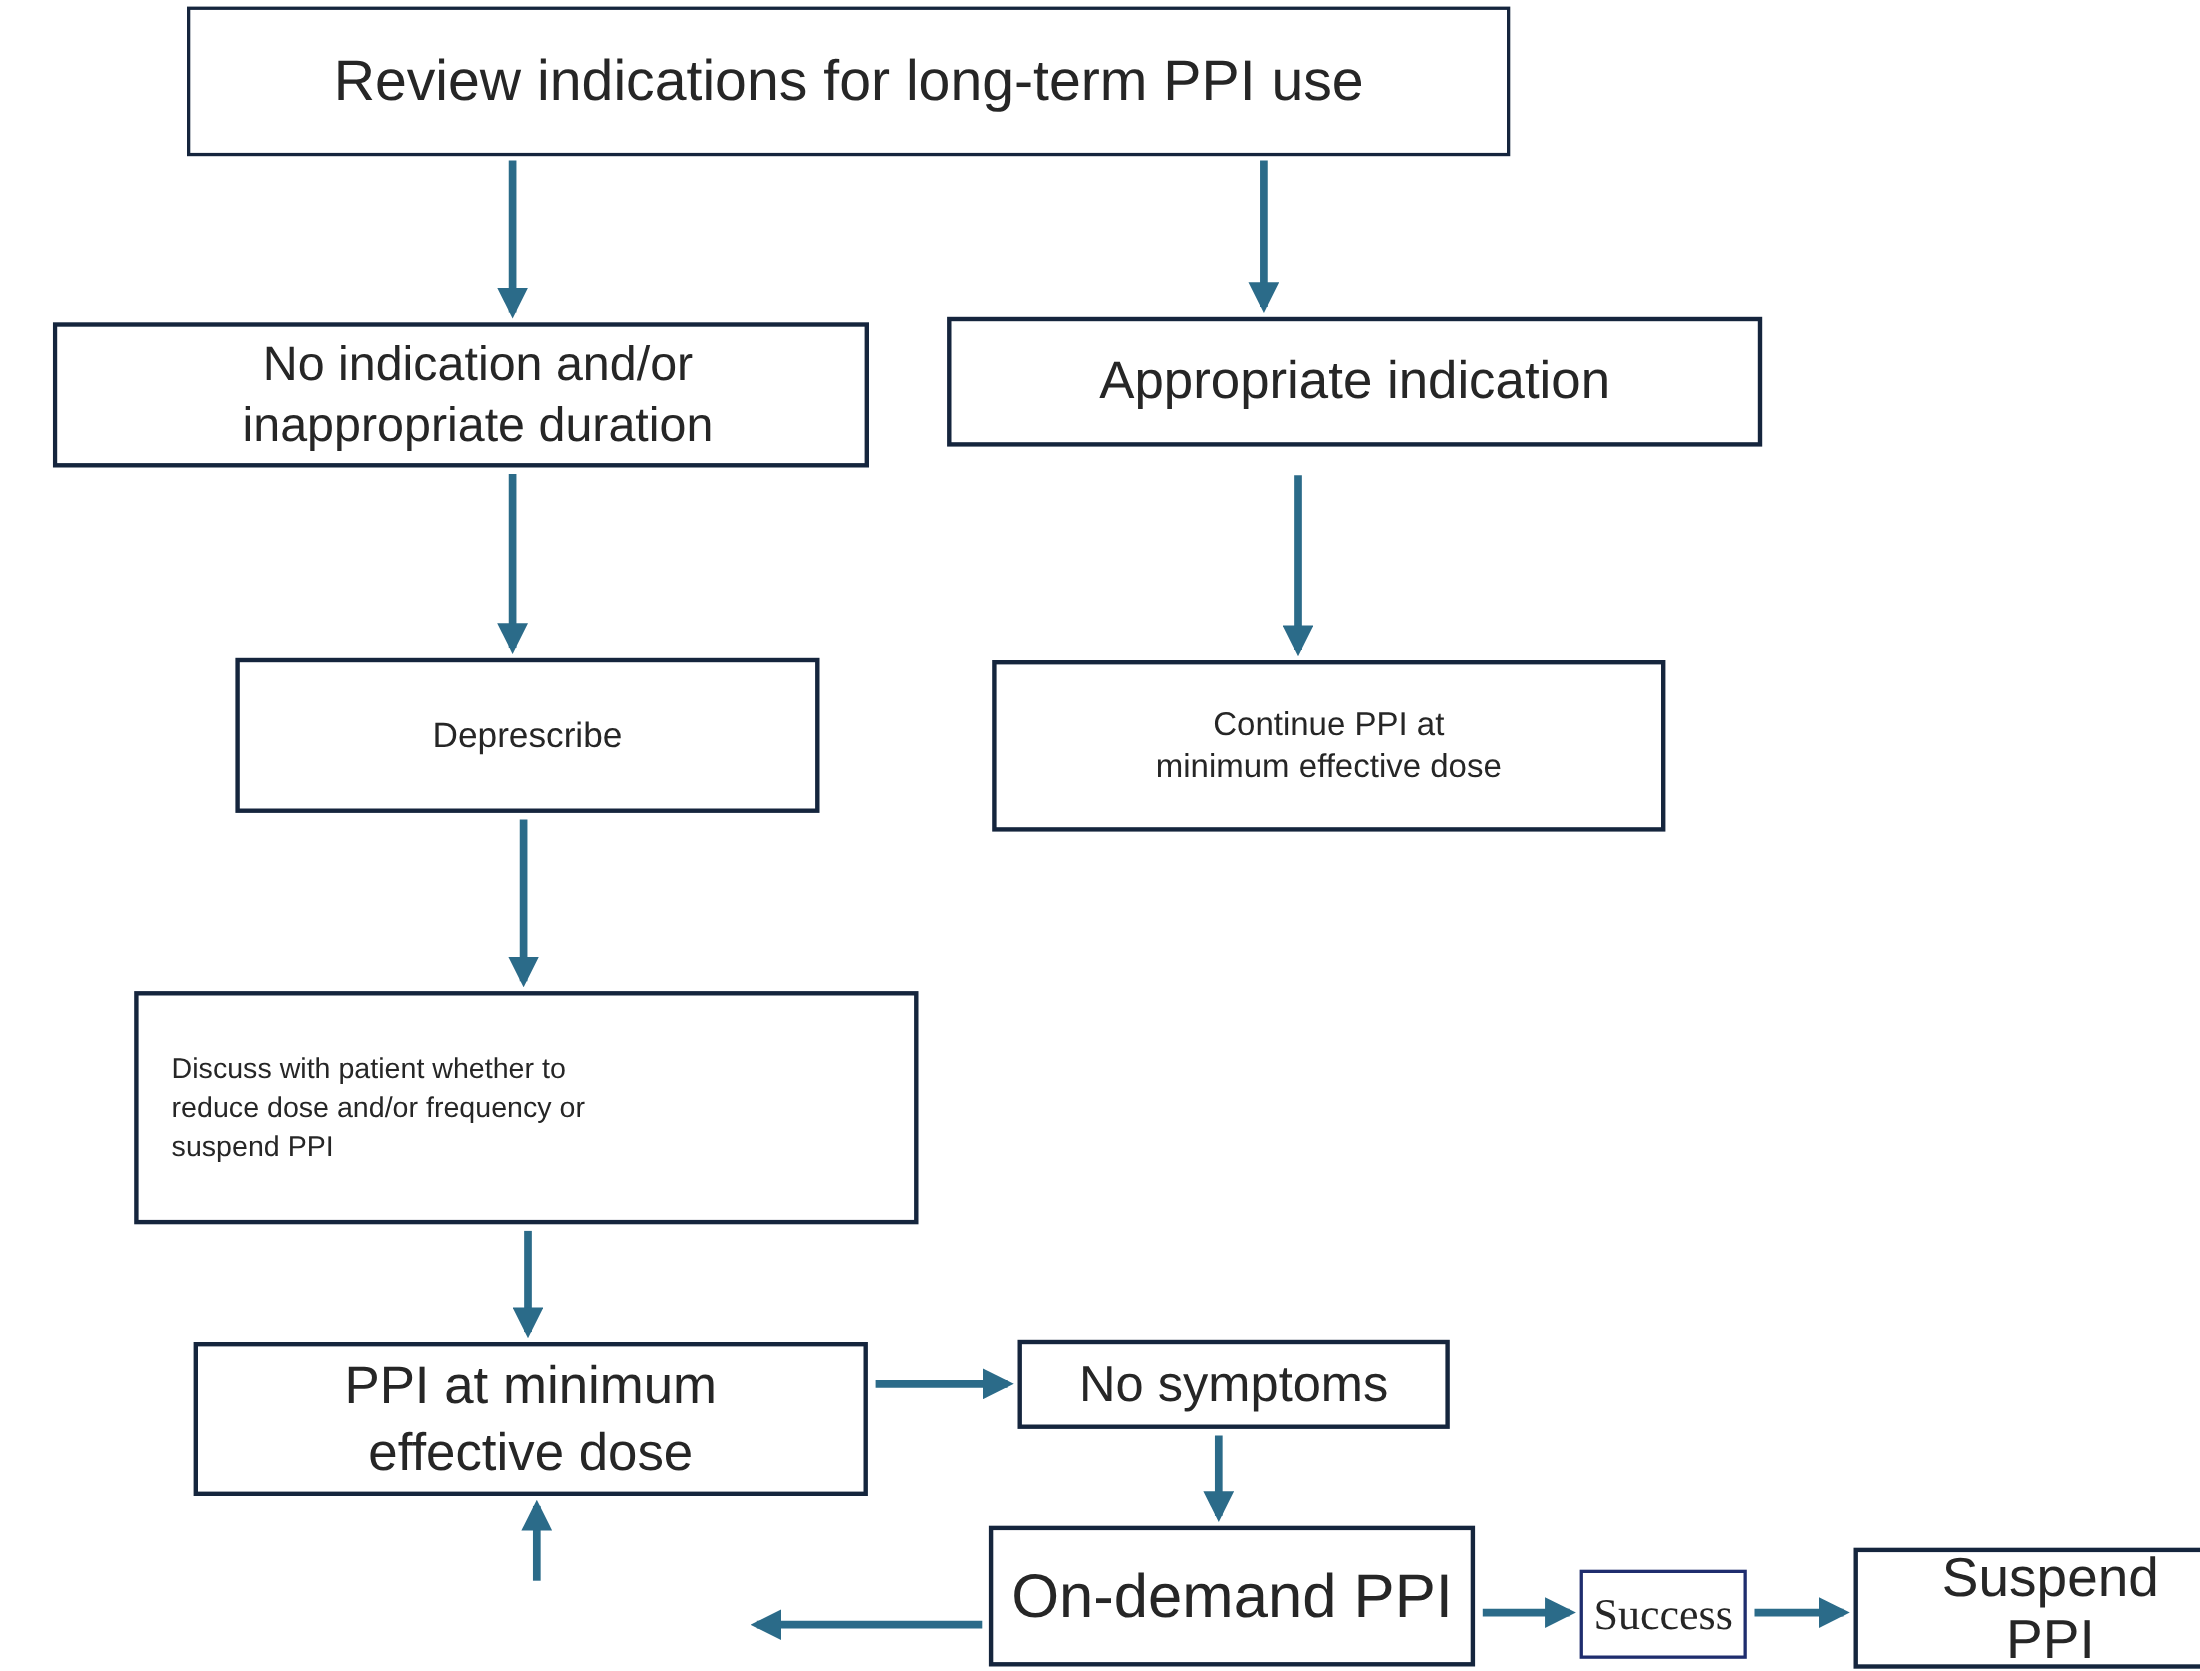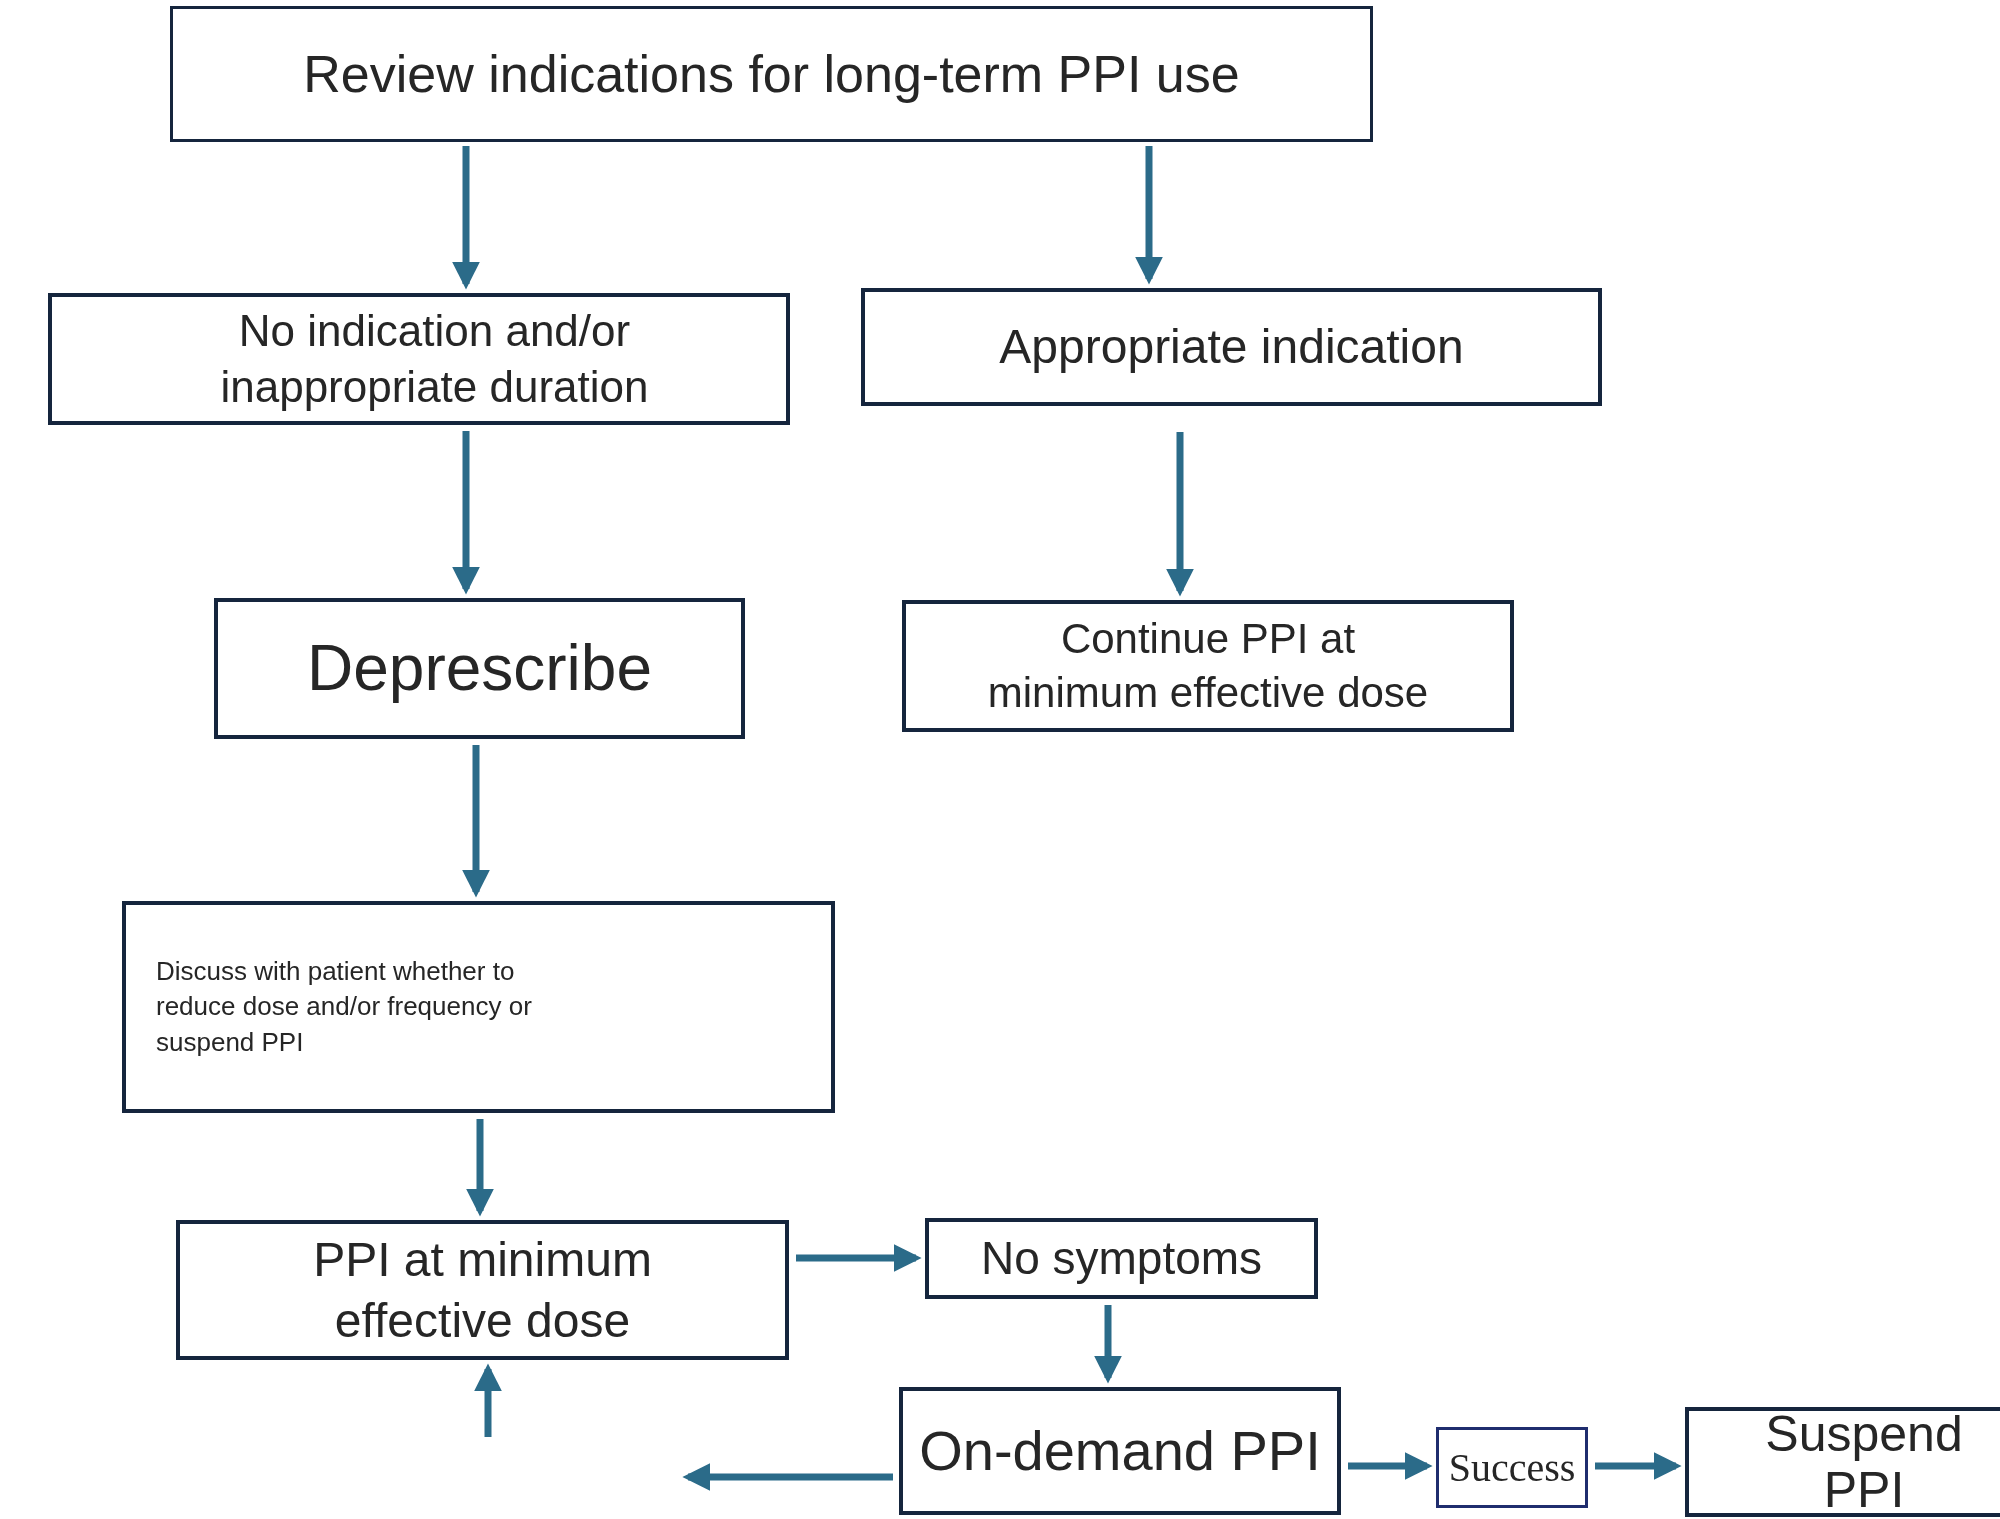--- a/index.html
+++ b/index.html
@@ -44,22 +44,22 @@
   }
   .box .label {
     white-space: pre-line;
     line-height: 1.28;
     display: block;
     width: 100%;
   }
   .b-review        { left: 122px;  top: 6px;    width: 1203px; height: 136px; font-size: 52px; border-width: 3px; }
   .b-no-indication { left: 0px;    top: 293px;  width: 742px;  height: 132px; font-size: 44px; padding-left: 31px; }
   .b-appropriate   { left: 813px;  top: 288px;  width: 741px;  height: 118px; font-size: 48px; }
-  .b-deprescribe   { left: 166px;  top: 598px;  width: 531px;  height: 141px; font-size: 64px; }
-  .b-continue      { left: 854px;  top: 600px;  width: 612px;  height: 132px; font-size: 42px; }
+  .b-deprescribe   { left: 166px;  top: 598px;  width: 531px;  height: 141px; font-size: 32px; }
+  .b-continue      { left: 854px;  top: 600px;  width: 612px;  height: 156px; font-size: 30px; }
   .b-discuss       { left: 74px;   top: 901px;  width: 713px;  height: 212px; font-size: 26px;
                      justify-content: flex-start; text-align: left; padding: 0 30px; }
   .b-discuss .label { width: auto; line-height: 1.35; }
   .b-ppi-min       { left: 128px;  top: 1220px; width: 613px;  height: 140px; font-size: 48px; }
   .b-no-symptoms   { left: 877px;  top: 1218px; width: 393px;  height: 81px;  font-size: 46px; }
   .b-on-demand     { left: 851px;  top: 1387px; width: 442px;  height: 128px; font-size: 56px; }
   .b-success       { left: 1388px; top: 1427px; width: 152px;  height: 81px;  font-size: 40px;
                      font-family: "Liberation Serif", serif;
                      border-color: var(--success-border, #1f2d6e); border-width: 3px; }
   .b-suspend       { left: 1637px; top: 1407px; width: 358px;  height: 110px; font-size: 50px; }

